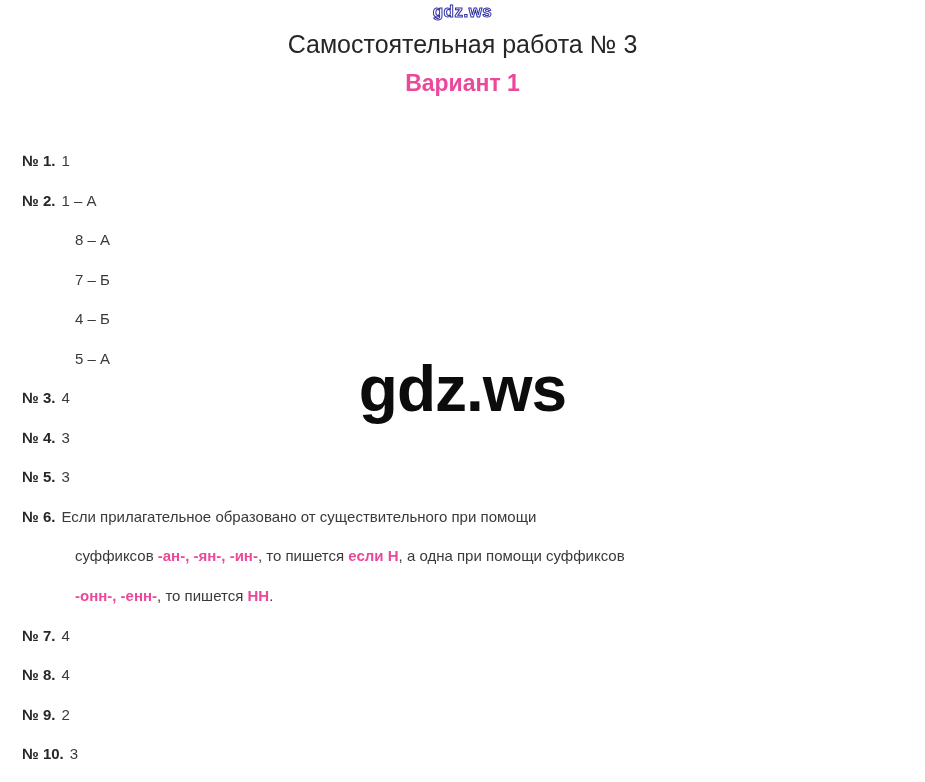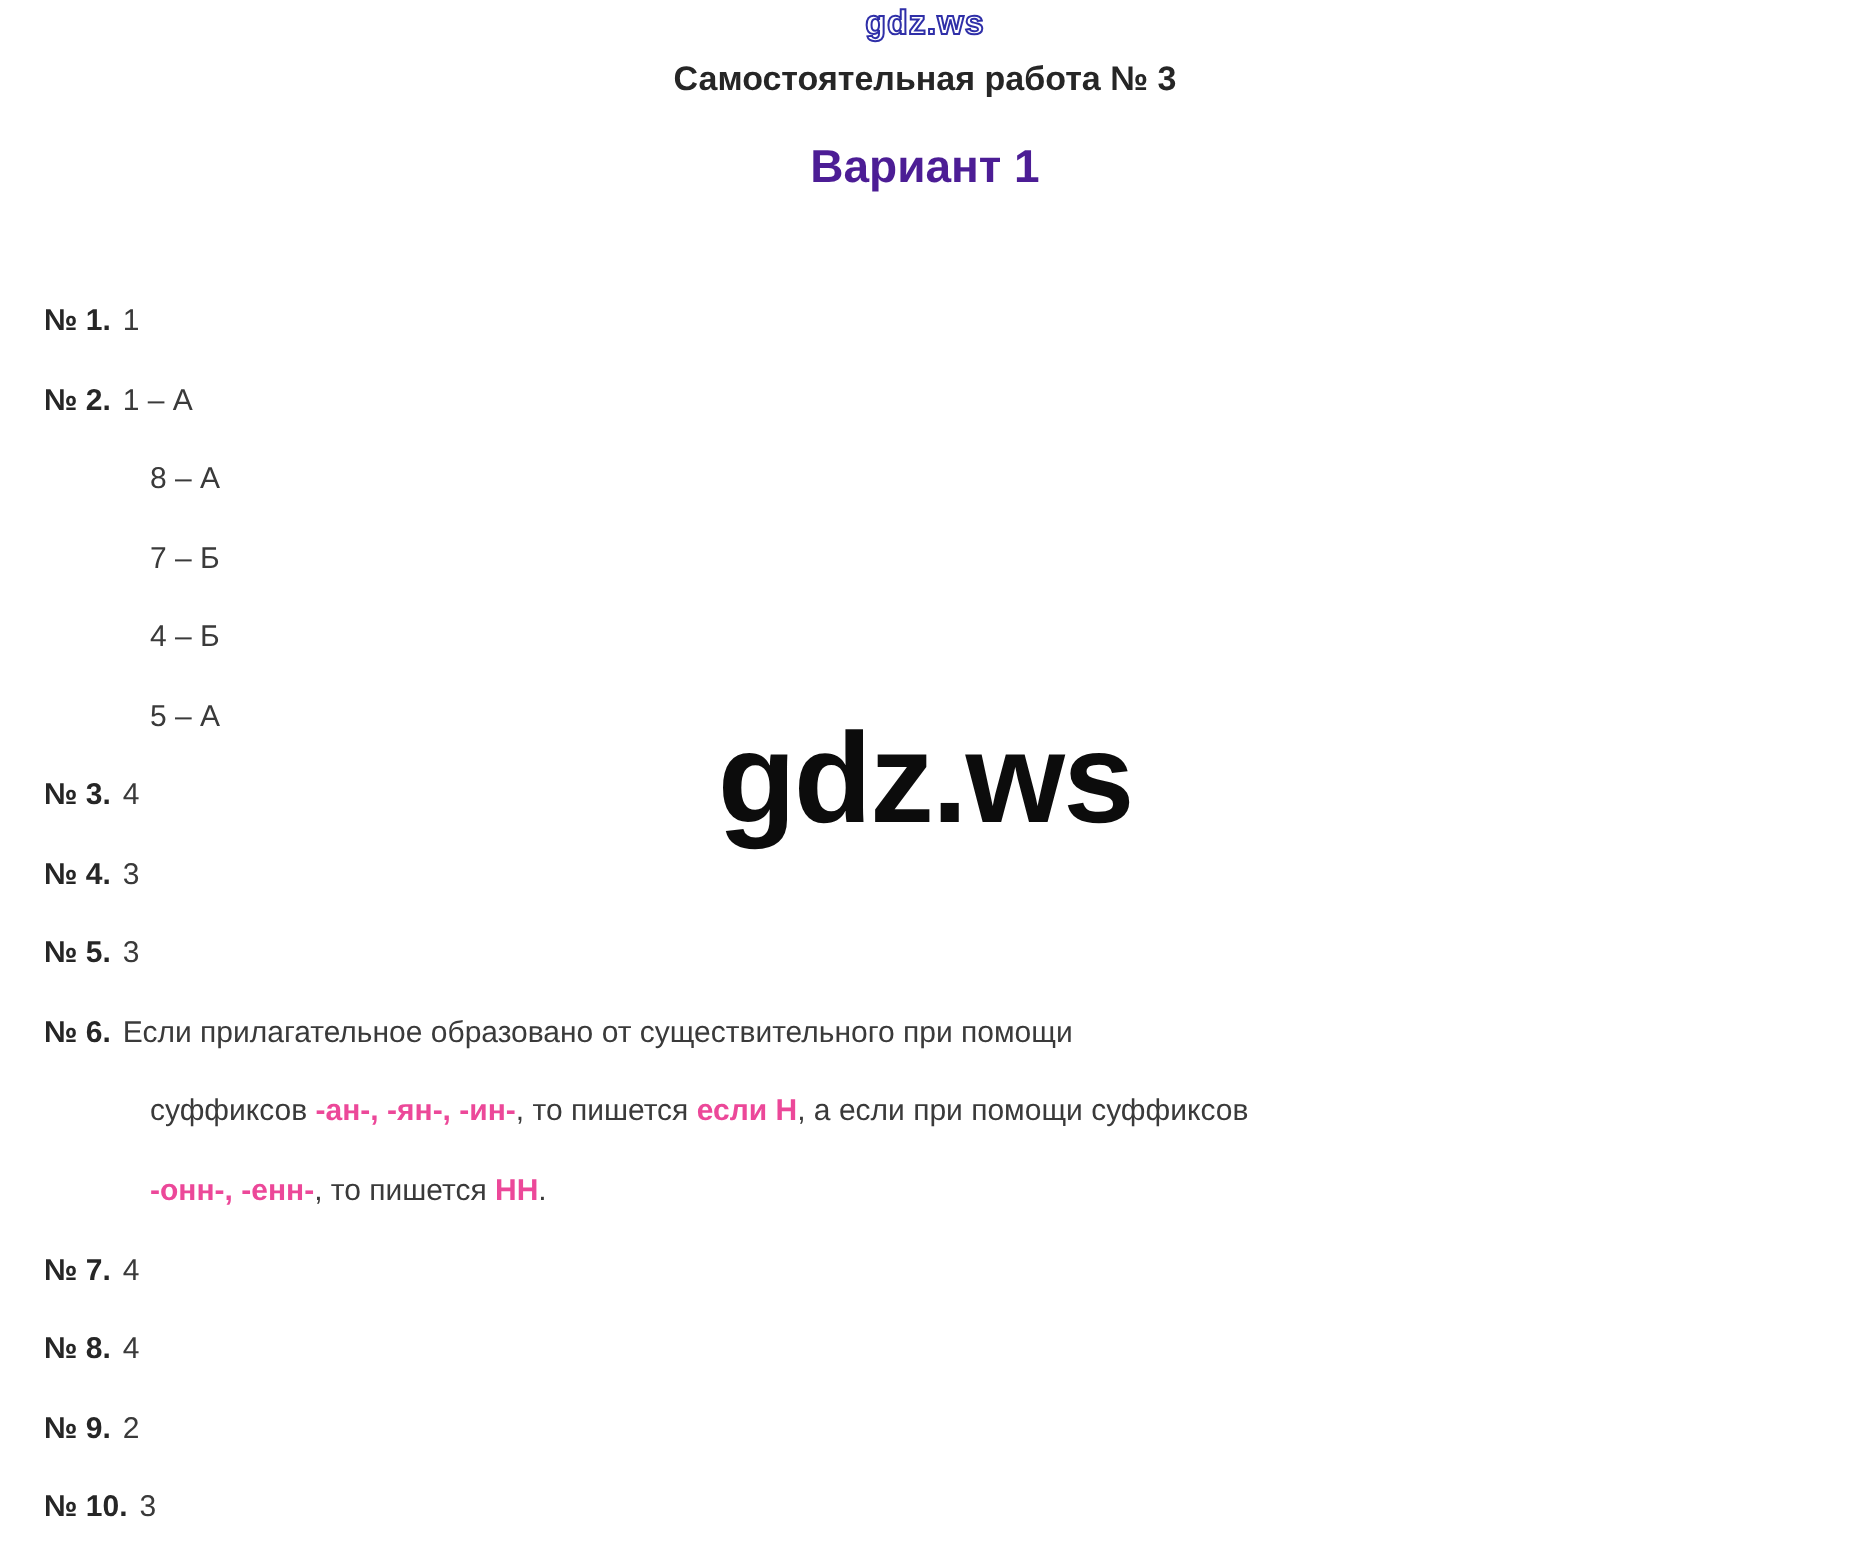--- a/index.html
+++ b/index.html
@@ -27,33 +27,33 @@
     color: #2f2fa8;
     -webkit-text-fill-color: rgba(255,255,255,0.85);
     -webkit-text-stroke: 1px #2f2fa8;
   }
   .doc-title {
     position: absolute;
     top: 30px;
     left: 0;
     width: 100%;
     text-align: center;
-    font-size: 17px;
-    font-weight: 700;
+    font-size: 25px;
+    font-weight: 400;
     color: #262626;
   }
   .doc-subtitle {
     position: absolute;
     top: 70px;
     left: 0;
     width: 100%;
     text-align: center;
     font-size: 23px;
     font-weight: 700;
-    color: #4c1d95;
+    color: #ec4899;
   }
   .watermark {
     position: absolute;
     top: 352px;
     left: 50%;
     transform: translateX(-50%);
     font-size: 64px;
     font-weight: 600;
     letter-spacing: -1px;
     color: #0c0c0c;
@@ -102,19 +102,19 @@
     <div class="line"><span class="num-label">№ 1.</span><span class="seg">1</span></div>
     <div class="line"><span class="num-label">№ 2.</span><span class="seg">1 – А</span></div>
     <div class="line indent"><span class="seg">8 – А</span></div>
     <div class="line indent"><span class="seg">7 – Б</span></div>
     <div class="line indent"><span class="seg">4 – Б</span></div>
     <div class="line indent"><span class="seg">5 – А</span></div>
     <div class="line"><span class="num-label">№ 3.</span><span class="seg">4</span></div>
     <div class="line"><span class="num-label">№ 4.</span><span class="seg">3</span></div>
     <div class="line"><span class="num-label">№ 5.</span><span class="seg">3</span></div>
     <div class="line"><span class="num-label">№ 6.</span><span class="seg">Если прилагательное образовано от существительного при помощи</span></div>
-    <div class="line indent"><span class="seg">суффиксов </span><span class="seg b">-ан-, -ян-, -ин-</span><span class="seg">, то пишется </span><span class="seg b">если Н</span><span class="seg">, а если при помощи суффиксов</span></div>
+    <div class="line indent"><span class="seg">суффиксов </span><span class="seg b">-ан-, -ян-, -ин-</span><span class="seg">, то пишется </span><span class="seg b">если Н</span><span class="seg">, а одна при помощи суффиксов</span></div>
     <div class="line indent"><span class="seg b">-онн-, -енн-</span><span class="seg">, то пишется </span><span class="seg b">НН</span><span class="seg">.</span></div>
     <div class="line"><span class="num-label">№ 7.</span><span class="seg">4</span></div>
     <div class="line"><span class="num-label">№ 8.</span><span class="seg">4</span></div>
     <div class="line"><span class="num-label">№ 9.</span><span class="seg">2</span></div>
     <div class="line"><span class="num-label">№ 10.</span><span class="seg">3</span></div>
   </div>
 
 </body></html>

